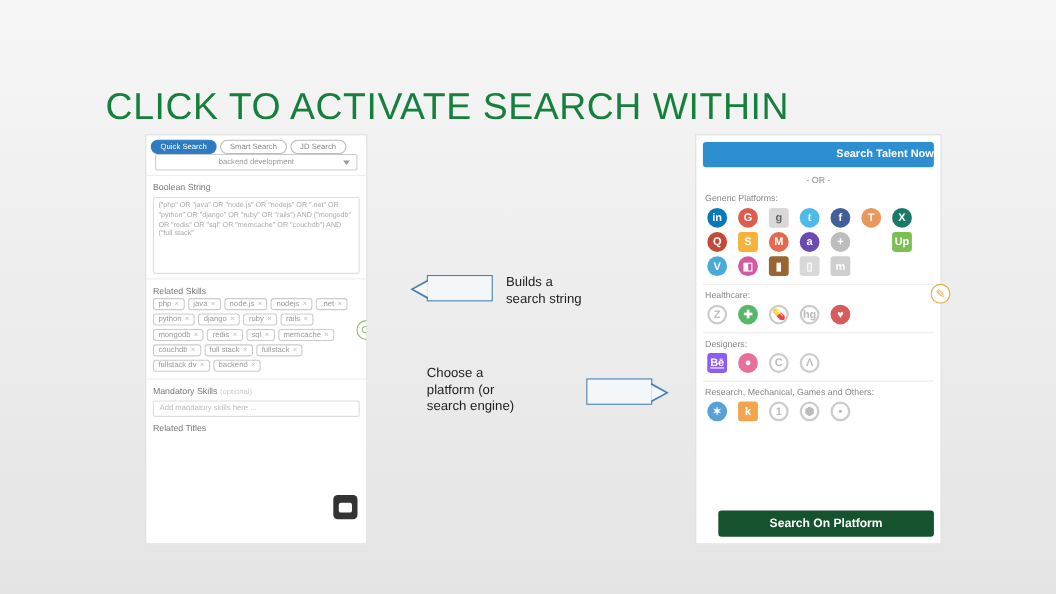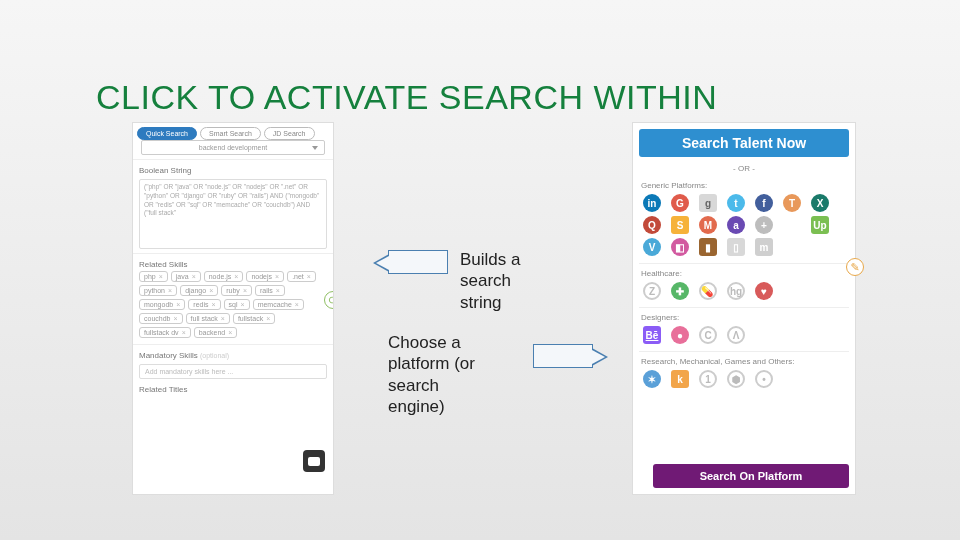--- a/index.html
+++ b/index.html
@@ -18,40 +18,40 @@
   .refresh-badge{position:absolute;right:-9px;top:168px;width:18px;height:18px;border-radius:50%;background:#fff;border:1px solid #8fbf63;display:flex;align-items:center;justify-content:center;color:#8fbf63;font-size:11px}
   .chips{display:flex;flex-wrap:wrap;gap:3px;padding:0 6px 4px 6px}
   .chip{border:1px solid #ccc;border-radius:3px;padding:1px 4px;font-size:7px;color:#999;background:#fff;display:inline-flex;align-items:center}
   .chip:after{content:"×";margin-left:3px;color:#bbb}
   .mand-input{margin:2px 6px;border:1px solid #ddd;border-radius:2px;padding:3px 5px;font-size:7px;color:#bbb}
   .chat-btn{position:absolute;right:8px;bottom:22px;width:22px;height:22px;border-radius:4px;background:#333;display:flex;align-items:center;justify-content:center}
   .chat-btn:before{content:"";width:12px;height:9px;background:#fff;border-radius:2px}
   .optional{color:#ccc;font-size:7px}
   
   .right-panel{position:absolute;left:632px;top:122px;width:224px;height:373px;background:#fff;border:1px solid #ddd;font-size:8px;color:#999}
-  .big-btn{margin:6px;background:#2e8fd0;color:#fff;text-align:center;padding:6px 0;border-radius:3px;font-size:14px;font-weight:bold}
+  .big-btn{margin:6px;background:#2e8fd0;color:#fff;text-align:right;padding:6px 0;border-radius:3px;font-size:10px;font-weight:bold}
   .or-block{text-align:center;font-size:8px;color:#888;padding:1px 0 3px 0;line-height:1.3}
   .cat{font-size:8px;color:#888;padding:4px 8px 2px 8px}
   .icon-grid{display:flex;flex-wrap:wrap;gap:4px 10px;padding:2px 10px 6px 10px}
   .ic{width:18px;height:18px;border-radius:50%;display:flex;align-items:center;justify-content:center;font-size:10px;font-weight:bold;color:#fff}
   .ic.sq{border-radius:3px}
   .ic.ring{background:#fff;border:2px solid #ccc;color:#bbb}
   .hr2{height:1px;background:#eee;margin:1px 6px}
-  .bottom-btn{position:absolute;left:20px;right:6px;bottom:6px;background:#701a75;color:#fff;text-align:center;padding:6px 0;border-radius:3px;font-size:11px;font-weight:bold}
+  .bottom-btn{position:absolute;left:20px;right:6px;bottom:6px;background:#14532d;color:#fff;text-align:center;padding:6px 0;border-radius:3px;font-size:11px;font-weight:bold}
   .orange-badge{position:absolute;right:-9px;top:135px;width:18px;height:18px;border-radius:50%;background:#fff;border:1px solid #e8a84a;display:flex;align-items:center;justify-content:center;color:#e8a84a;font-size:11px}
   
   .arrow-box{position:absolute;border:1.5px solid #4a7fb0;background:#f4f7fa;width:60px;height:24px}
   .arrow-box:before{content:"";position:absolute;width:0;height:0;top:3px}
   .arrow-left{left:388px;top:250px}
   .arrow-left:before{left:-16px;border-top:9px solid transparent;border-bottom:9px solid transparent;border-right:16px solid #4a7fb0}
   .arrow-left:after{content:"";position:absolute;left:-13px;top:5px;border-top:7px solid transparent;border-bottom:7px solid transparent;border-right:13px solid #f4f7fa}
   .arrow-right{left:533px;top:344px}
   .arrow-right:before{right:-16px;border-top:9px solid transparent;border-bottom:9px solid transparent;border-left:16px solid #4a7fb0}
   .arrow-right:after{content:"";position:absolute;right:-13px;top:5px;border-top:7px solid transparent;border-bottom:7px solid transparent;border-left:13px solid #f4f7fa}
-  .note{position:absolute;font-size:17px;color:#222;line-height:1.25}
+  .note{position:absolute;font-size:12px;color:#222;line-height:1.25}
   .note1{left:460px;top:249px;width:80px}
   .note2{left:388px;top:332px;width:95px}
 </style>
 </head>
 <body>
 
 <div class="title">CLICK TO ACTIVATE SEARCH WITHIN</div>
 
 <div class="left-panel">
   <div class="tabs">

